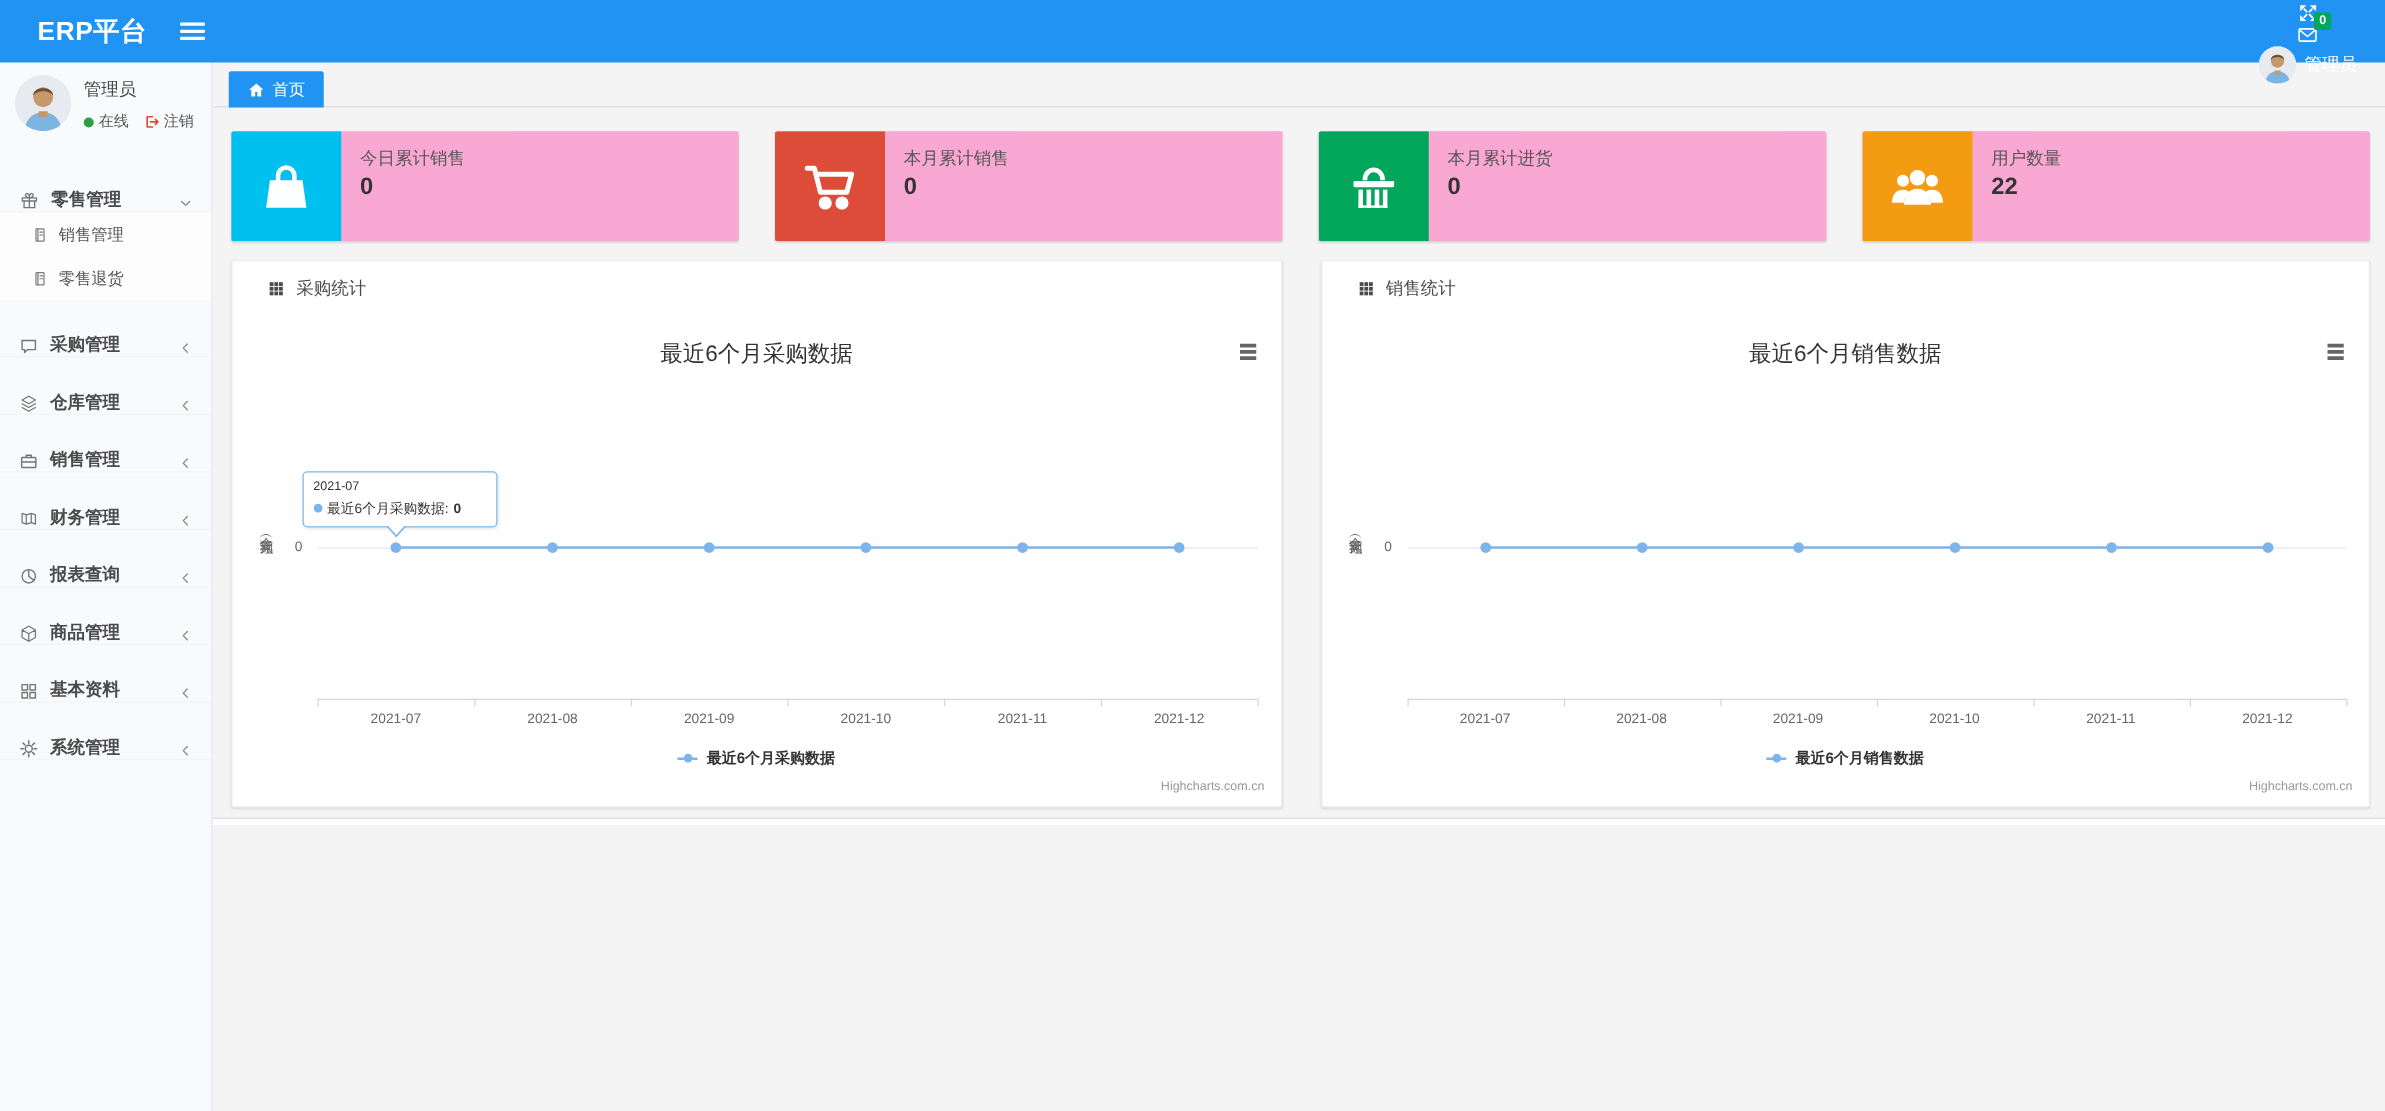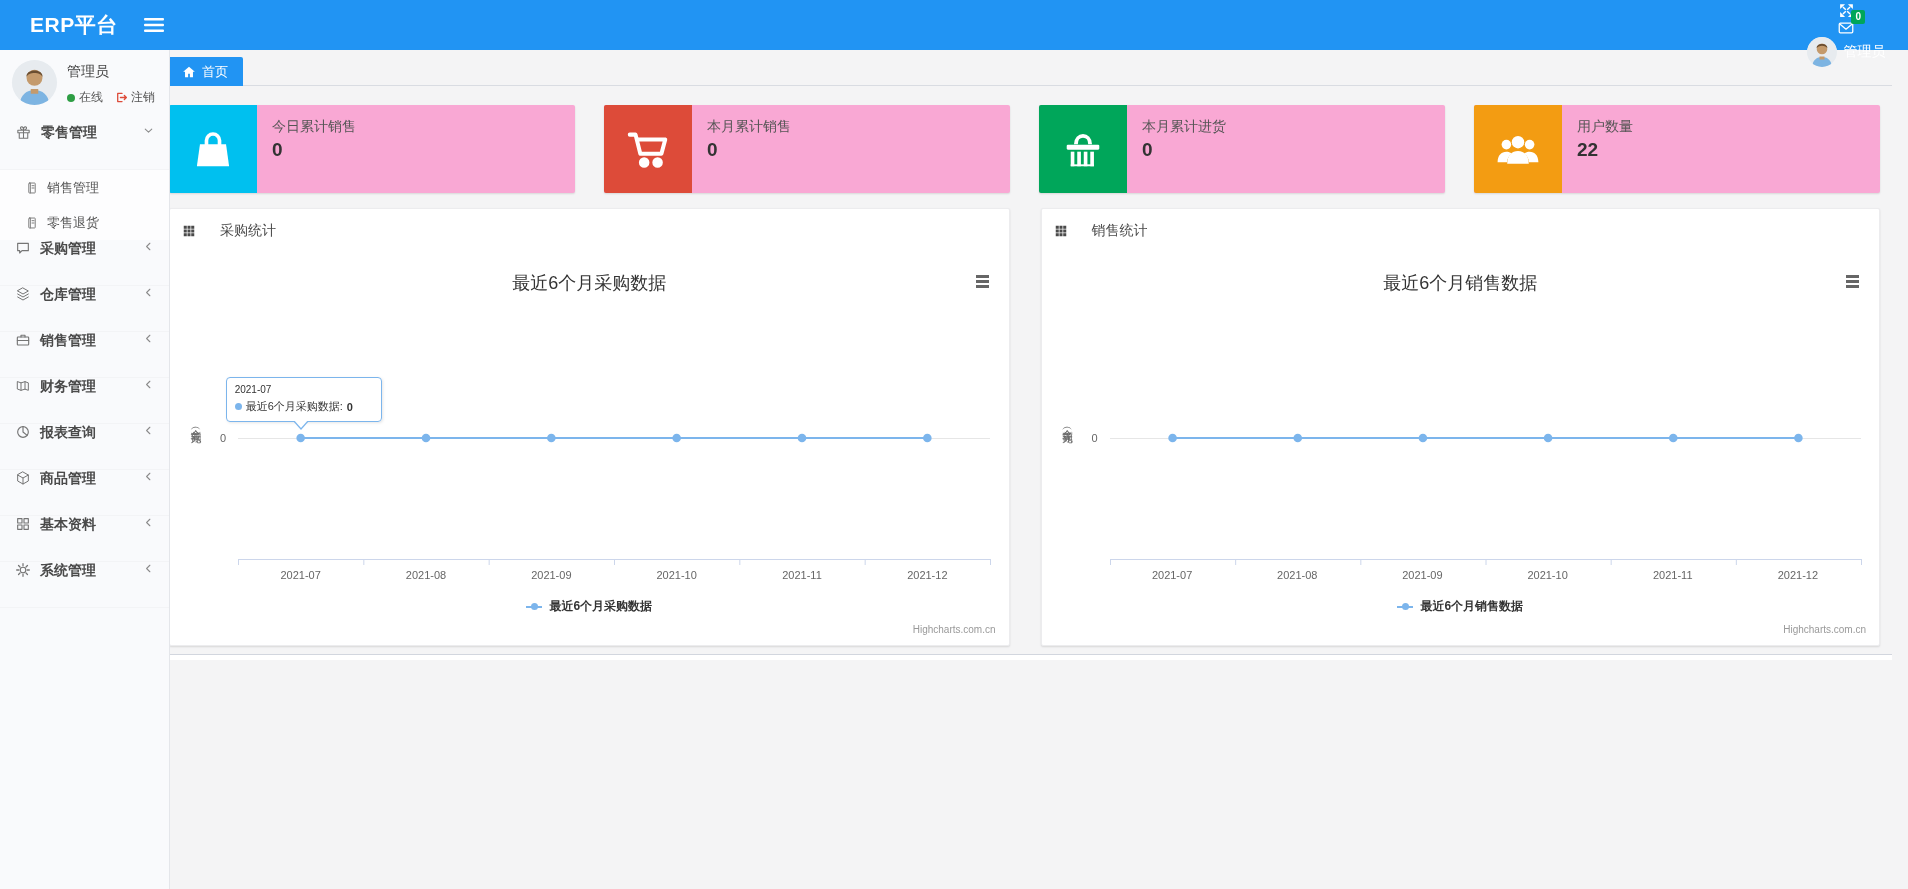--- a/index.html
+++ b/index.html
@@ -21,44 +21,44 @@
   
   .sidebar { position:absolute; top:50px; left:0; width:170px; height:839px; background:#f9fafc; border-right:1px solid #e4e6ea; z-index:10; }
   .user-panel { display:flex; padding:10px 8px 12px 12px; }
   .user-avatar { width:45px; height:45px; border-radius:50%; overflow:hidden; background:#e9eef3; flex:none; }
   .user-info { margin-left:10px; padding-top:3px; }
   .user-name { font-size:14px; color:#444; margin-bottom:8px; }
   .user-status { display:flex; align-items:center; font-size:12px; color:#555; gap:4px; }
   .status-dot { width:8px; height:8px; border-radius:50%; background:#2e9e44; display:inline-block; }
   .logout-link { display:flex; align-items:center; gap:3px; margin-left:8px; cursor:pointer; color:#555; }
   .menu { list-style:none; margin-top:6px; }
-  .menu-item { height:46px; display:flex; align-items:flex-start; padding:0 14px 0 15px; font-size:14px; color:#444; cursor:pointer; border-bottom:1px solid #f3f4f6; }
+  .menu-item { height:46px; display:flex; align-items:flex-end; padding:0 14px 0 15px; font-size:14px; color:#444; cursor:pointer; border-bottom:1px solid #f3f4f6; }
   .menu-item .m-icon { color:#757575; margin-right:9px; }
   .menu-item .m-label { flex:1; font-weight:bold; color:#4a4a4a; }
   .menu-item .m-caret { color:#8a8a8a; }
   .submenu { list-style:none; background:#fdfdfe; }
   .submenu-item { height:35px; display:flex; align-items:center; padding-left:25px; font-size:13px; color:#555; cursor:pointer; }
   .submenu-item .m-icon { color:#7d7d7d; margin-right:8px; }
 
   
-  .main { position:absolute; top:50px; left:154px; width:1738px; height:610px; }
+  .main { position:absolute; top:50px; left:170px; width:1738px; height:610px; }
   .tabbar { height:36px; border-bottom:1px solid #d9dce2; padding-left:13px; display:flex; align-items:flex-end; }
   .tab { height:29px; background:#2194f3; color:#fff; display:flex; align-items:center; gap:6px; font-size:13px; padding:0 15px; border-radius:2px 2px 0 0; margin-bottom:-1px; cursor:pointer; }
 
   .cards { display:flex; gap:29px; margin:19px 12px 0 15px; }
   .stat-card { width:406px; height:88px; background:#f9a8d4; display:flex; box-shadow:0 1px 2px rgba(0,0,0,0.12); border-radius:2px; overflow:hidden; }
   .card-icon { width:88px; height:88px; flex:none; display:flex; align-items:center; justify-content:center; color:#fff; }
   .card-body { padding:13px 0 0 15px; }
   .card-label { font-size:14px; color:#555; }
   .card-value { font-size:19px; font-weight:bold; color:#333; margin-top:3px; }
 
   .panels { display:flex; gap:31px; margin:15px 12px 0 15px; }
   .panel { background:#fff; height:438px; box-shadow:0 1px 2px rgba(0,0,0,0.12); border:1px solid #ececee; border-radius:2px; }
   .panel-p { width:841px; } .panel-s { width:840px; }
-  .panel-header { height:44px; display:flex; align-items:center; padding-left:12px; gap:24px; color:#4a4a4a; }
+  .panel-header { height:44px; display:flex; align-items:center; padding-left:28px; gap:9px; color:#4a4a4a; }
   .panel-title { font-size:14px; }
   .panel-header .icon { color:#4a4a4a; }
 
   .chart { position:relative; height:388px; width:100%; }
   .plot-svg { position:absolute; left:0; top:0; }
   .chart-title { position:absolute; top:18px; left:0; width:100%; text-align:center; font-size:18px; color:#333; }
   .chart-menu-btn { position:absolute; top:20px; right:18px; width:17px; cursor:pointer; padding:2px; }
   .chart-menu-btn span { display:block; height:3px; background:#666; margin-bottom:2px; }
   .chart-ylabel { position:absolute; left:18px; top:168px; font-size:11px; color:#666; writing-mode:vertical-rl; text-orientation:upright; letter-spacing:1px; }
   .ytick { position:absolute; left:30px; width:26px; text-align:right; font-size:11px; color:#666; }

